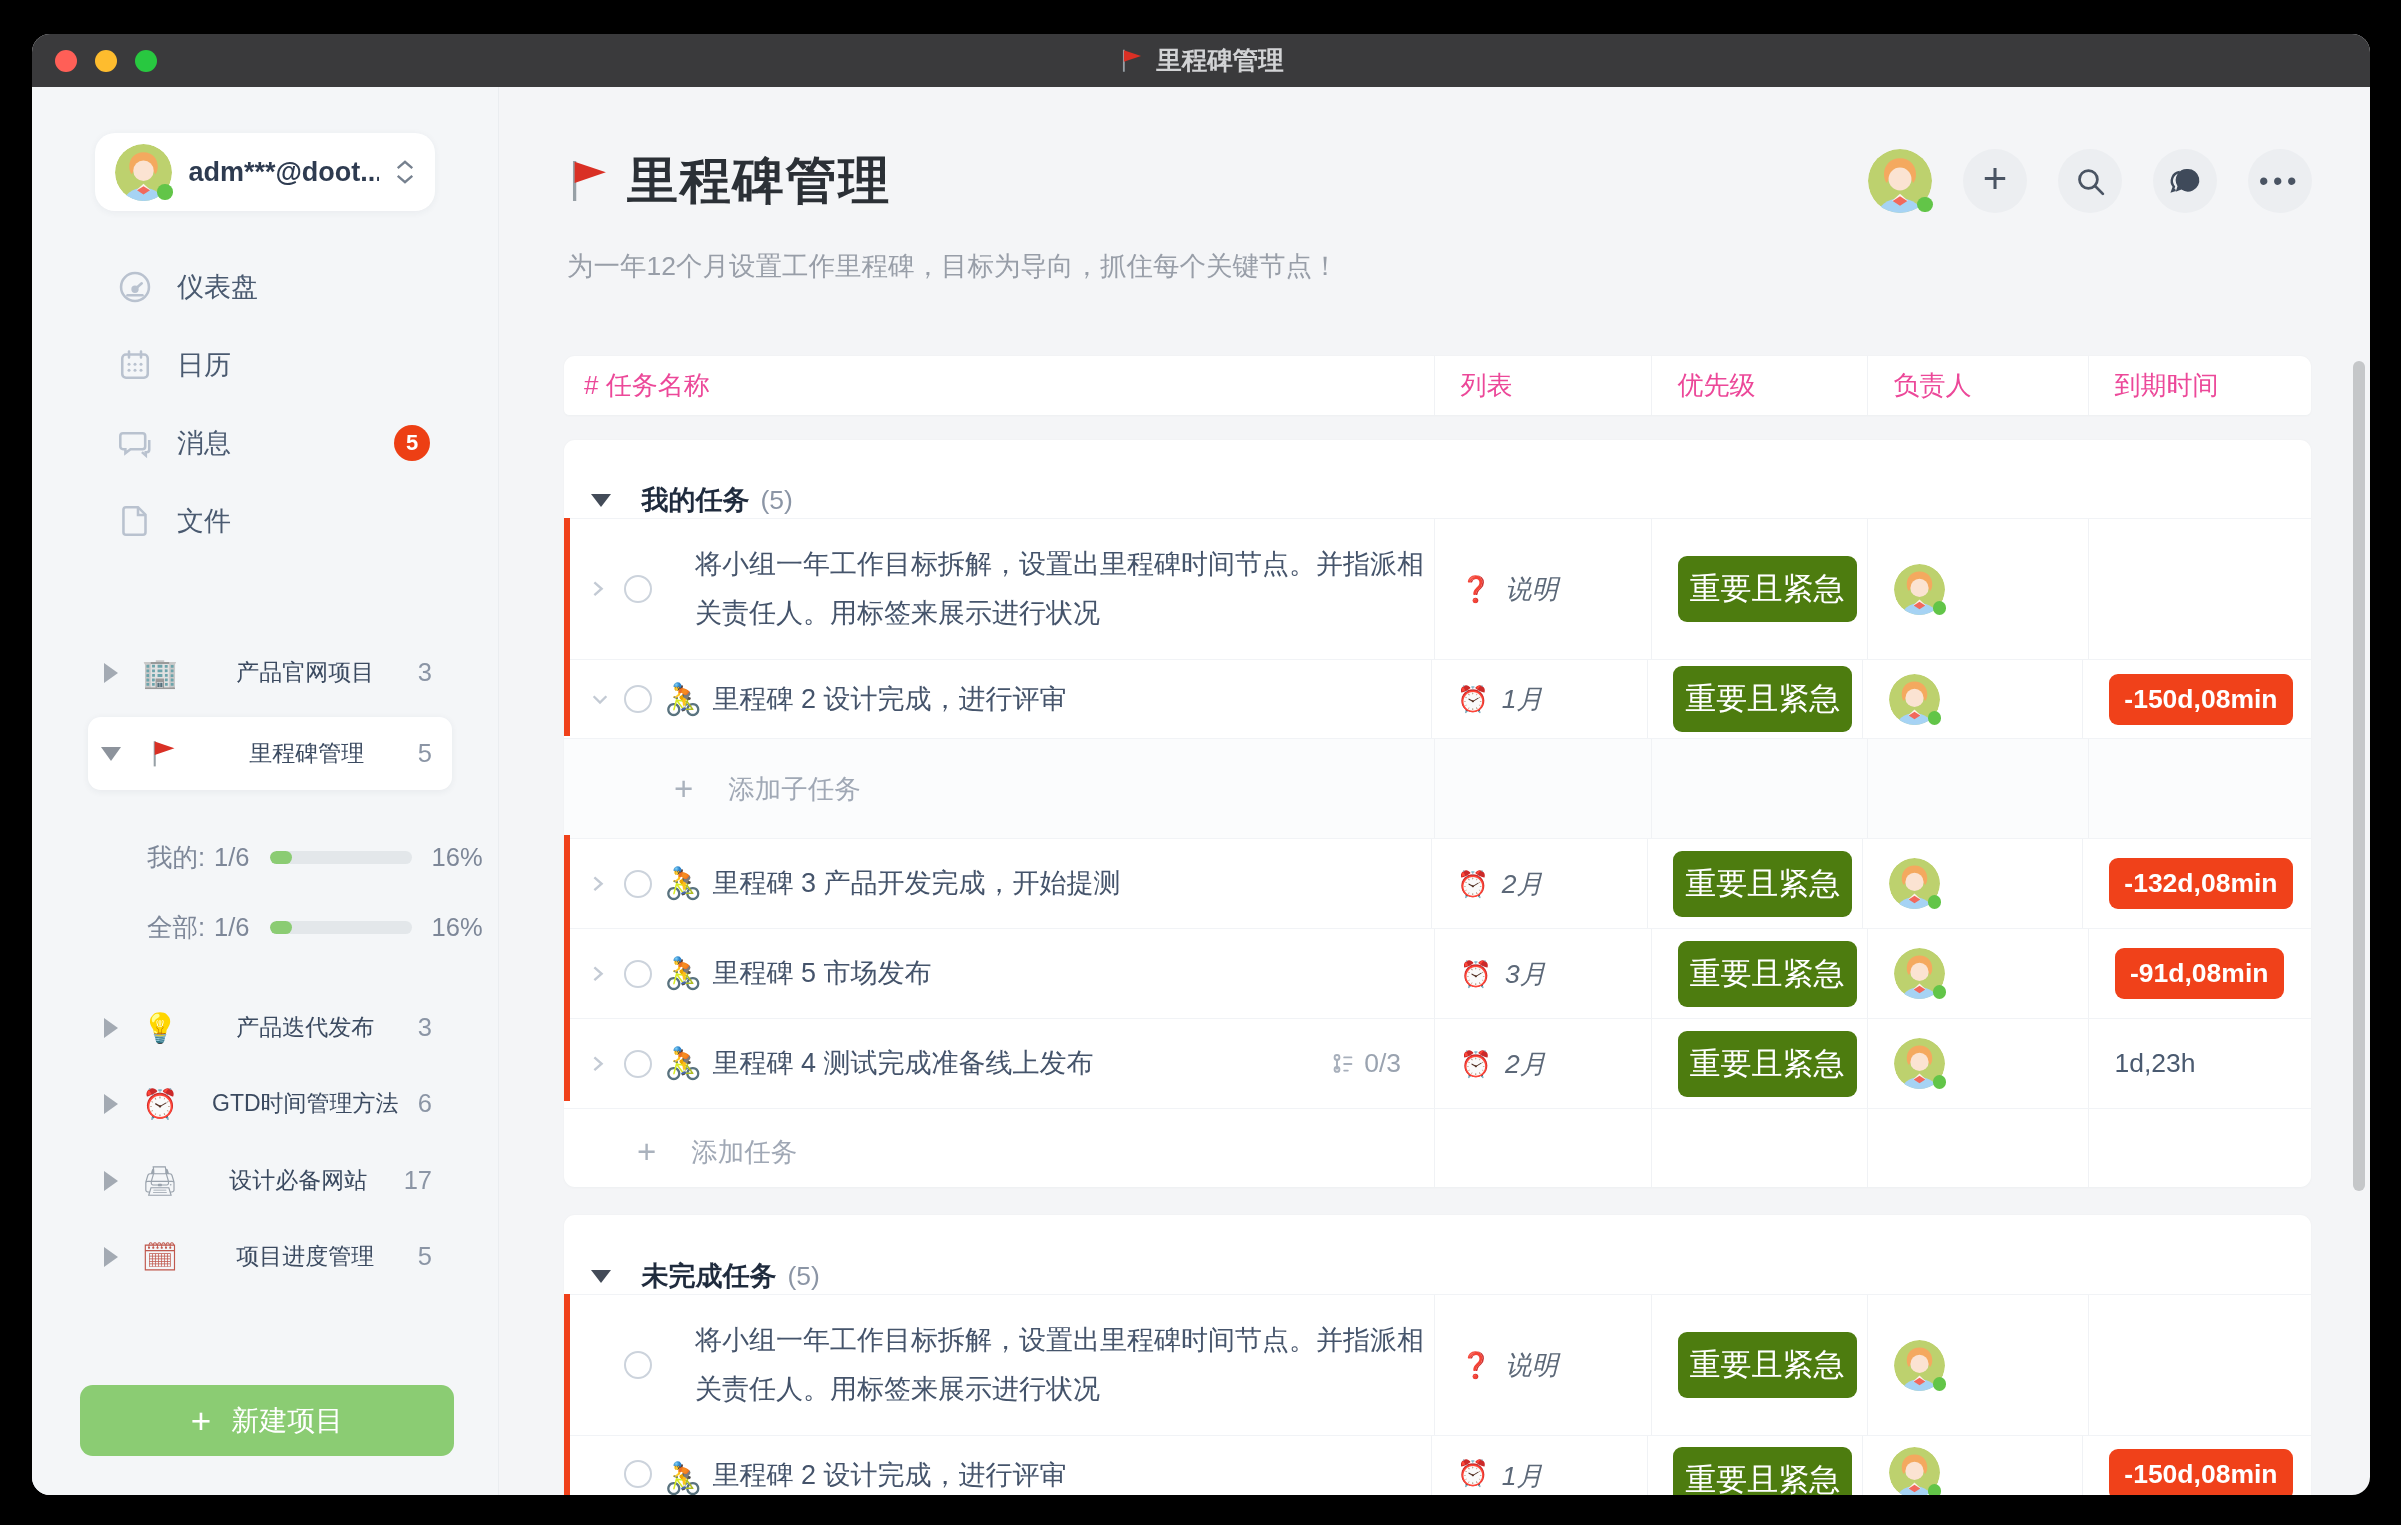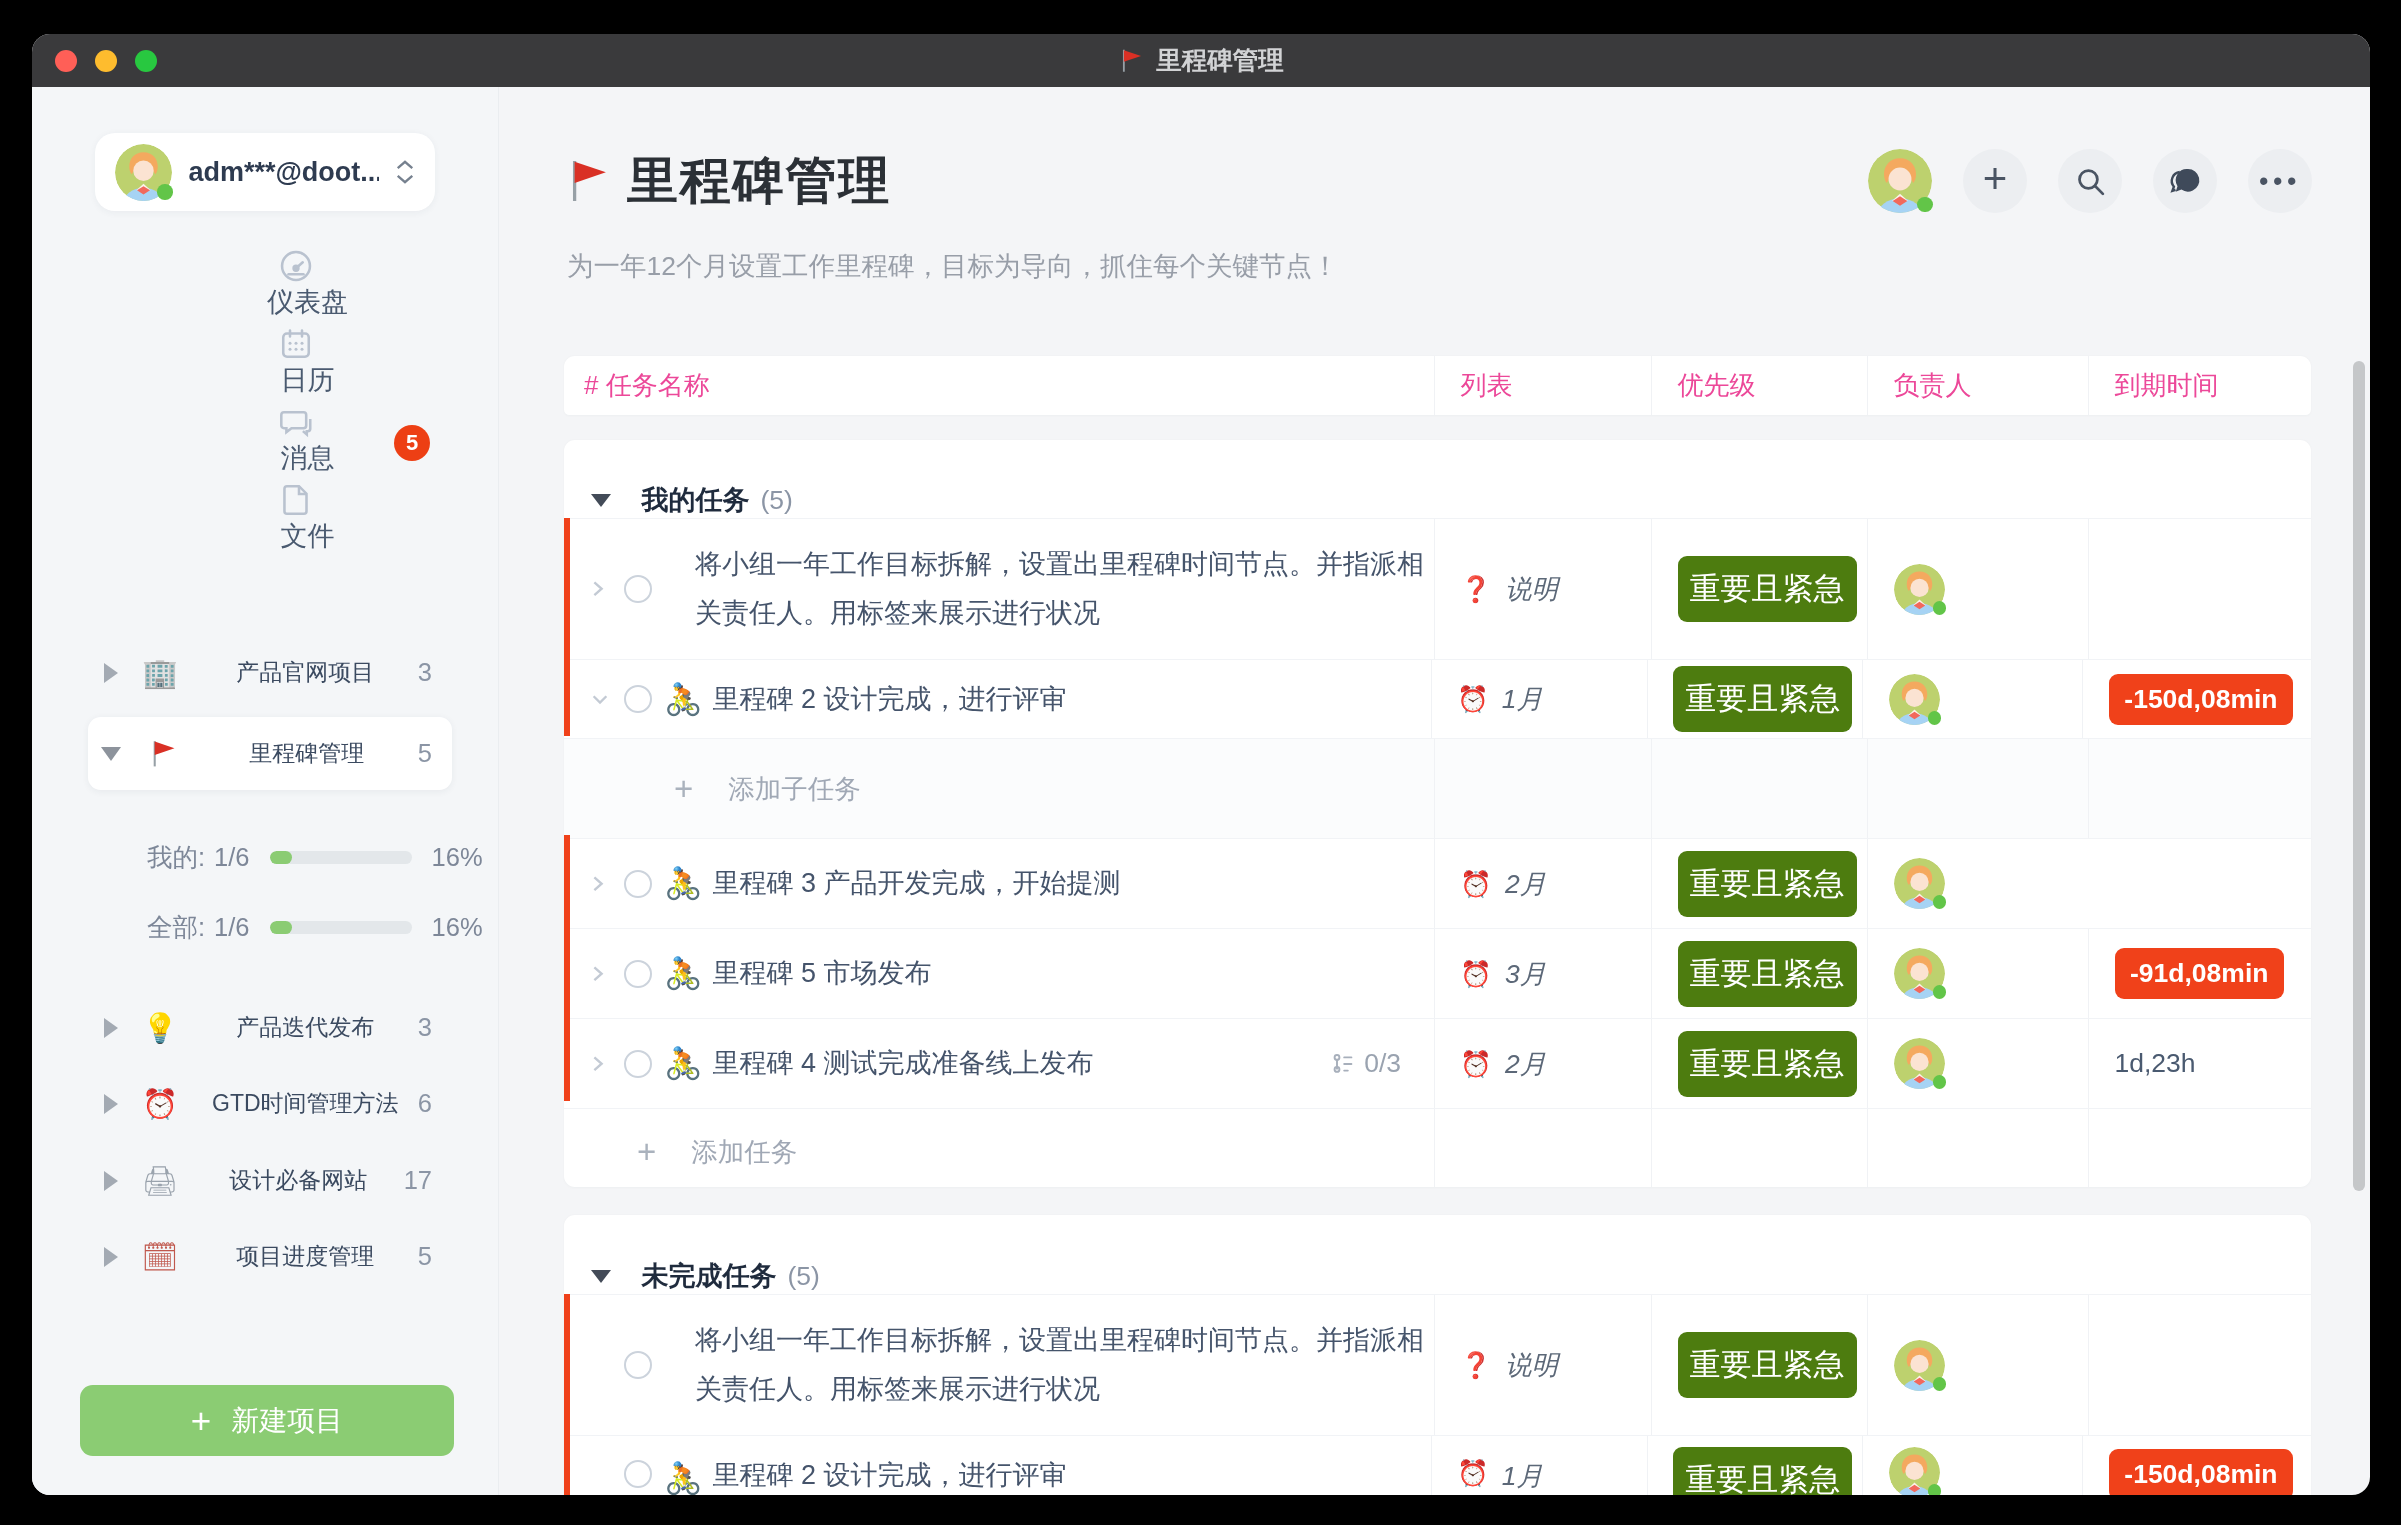--- a/index.html
+++ b/index.html
@@ -19,21 +19,21 @@
   
   .sidebar{position:relative;width:466px;height:100%;background:#f4f6f8;border-right:1.8px solid #eaedf0;flex:none;}
   .user-card{position:absolute;left:63px;top:46px;width:340px;height:78px;background:#fff;border-radius:20px;
     box-shadow:0 1.8px 7.3px rgba(40,50,70,.05);display:flex;align-items:center;padding:0 20px;box-sizing:border-box;gap:16.4px;}
   .user-email{font-size:27px;font-weight:bold;color:#2e3b50;flex:1;white-space:nowrap;overflow:hidden;}
   .avwrap{position:relative;flex:none;}
   .avwrap svg{display:block;}
   .dot{position:absolute;right:-0.9px;bottom:0.9px;width:15.5px;height:15.5px;border-radius:50%;background:#62c548;}
   .chev-ud{display:flex;flex-direction:column;gap:1.8px;color:#76818f;}
   .nav{position:absolute;left:0;top:161px;width:100%;}
-  .nav-item{height:78px;display:flex;align-items:center;padding-left:85px;position:relative;cursor:pointer;flex-direction:column;}
+  .nav-item{height:78px;display:flex;align-items:center;padding-left:85px;position:relative;cursor:pointer;}
   .nav-item .nicon{width:36px;height:36px;margin-right:24px;flex:none;display:flex;align-items:center;}
   .nav-item .nlabel{font-size:27px;color:#4a5a70;}
   .nav-badge{position:absolute;left:362px;top:21px;min-width:36px;height:36px;border-radius:18px;background:#ed3f14;
     color:#fff;font-size:22px;font-weight:bold;display:flex;align-items:center;justify-content:center;}
   
   .projects{position:absolute;left:0;top:511px;width:100%;}
   .proj-row{position:absolute;left:0;width:100%;height:77px;display:flex;align-items:center;cursor:pointer;}
   .tri-r{width:0;height:0;border-top:10px solid transparent;border-bottom:10px solid transparent;border-left:14.6px solid #a3aab3;margin-left:72px;}
   .tri-d{width:0;height:0;border-left:10px solid transparent;border-right:10px solid transparent;border-top:14.6px solid #8d939c;margin-left:69px;}
   .pemoji{width:40px;margin-left:22px;font-size:29px;text-align:center;flex:none;}
@@ -428,20 +428,23 @@
               <span class="ltext">2月</span>
             </div>
             <div class="cell c3">
                 <span class="pri">重要且紧急</span>
               </div>
             <div class="cell c4">
                 <span class="cav"><svg width="51" height="51" viewBox="0 0 56 56">
                     <use href="#av"></use>
                   </svg><i class="dot"></i></span>
               </div>
+            <div class="cell c5">
+                <span class="due-badge">-132d,08min</span>
+              </div>
           </div>
 
           <div class="trow" style="height:89px">
             <div class="cell c1" style="padding-left:0">
               <span class="chev">
                 <svg width="20" height="25.5" viewBox="0 0 22 28" fill="none" stroke="#c3cad4" stroke-width="2.6">
                     <path d="M7 7 L15 14 L7 21"></path>
                   </svg>
               </span>
               <span class="circ"></span>

